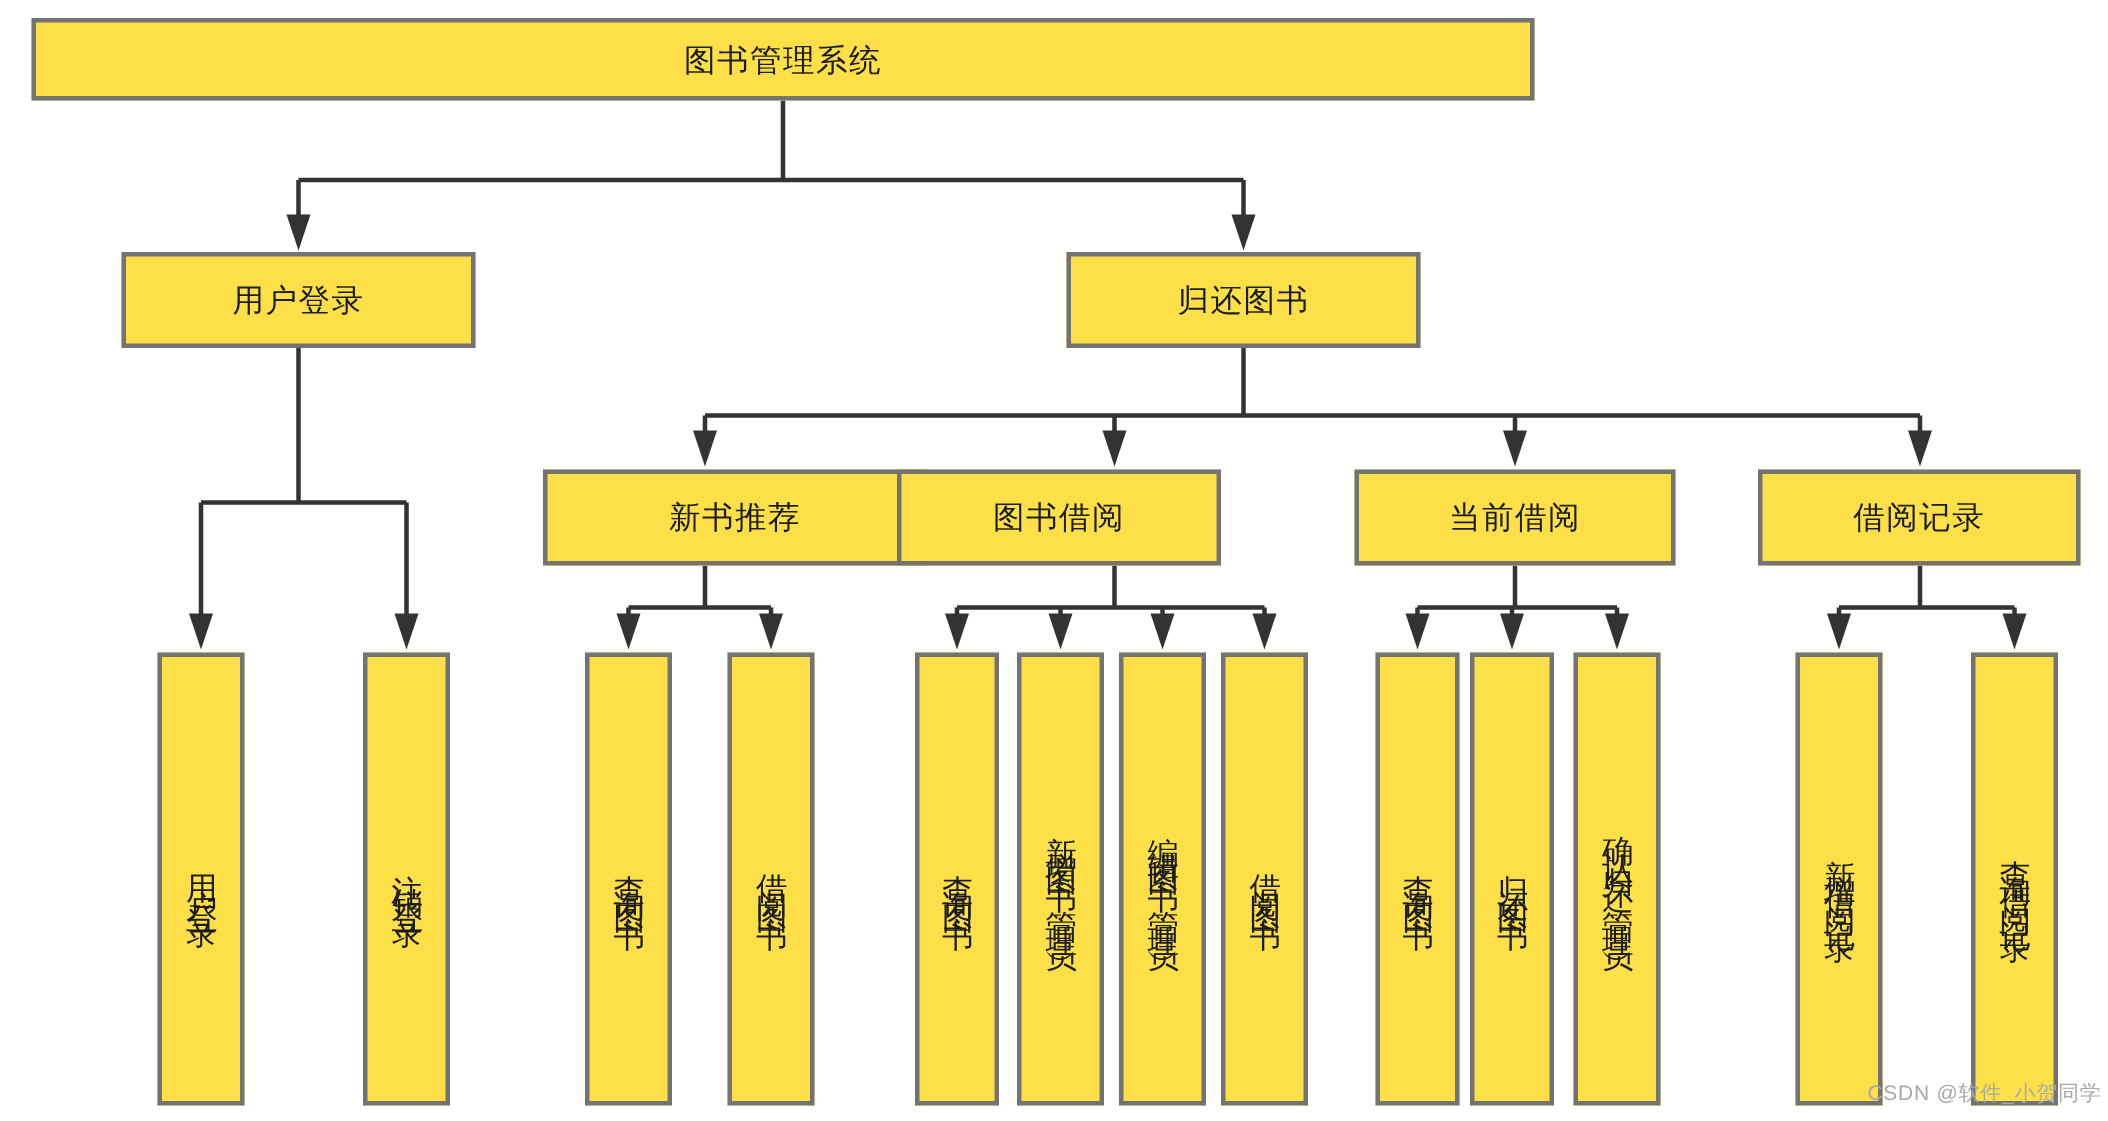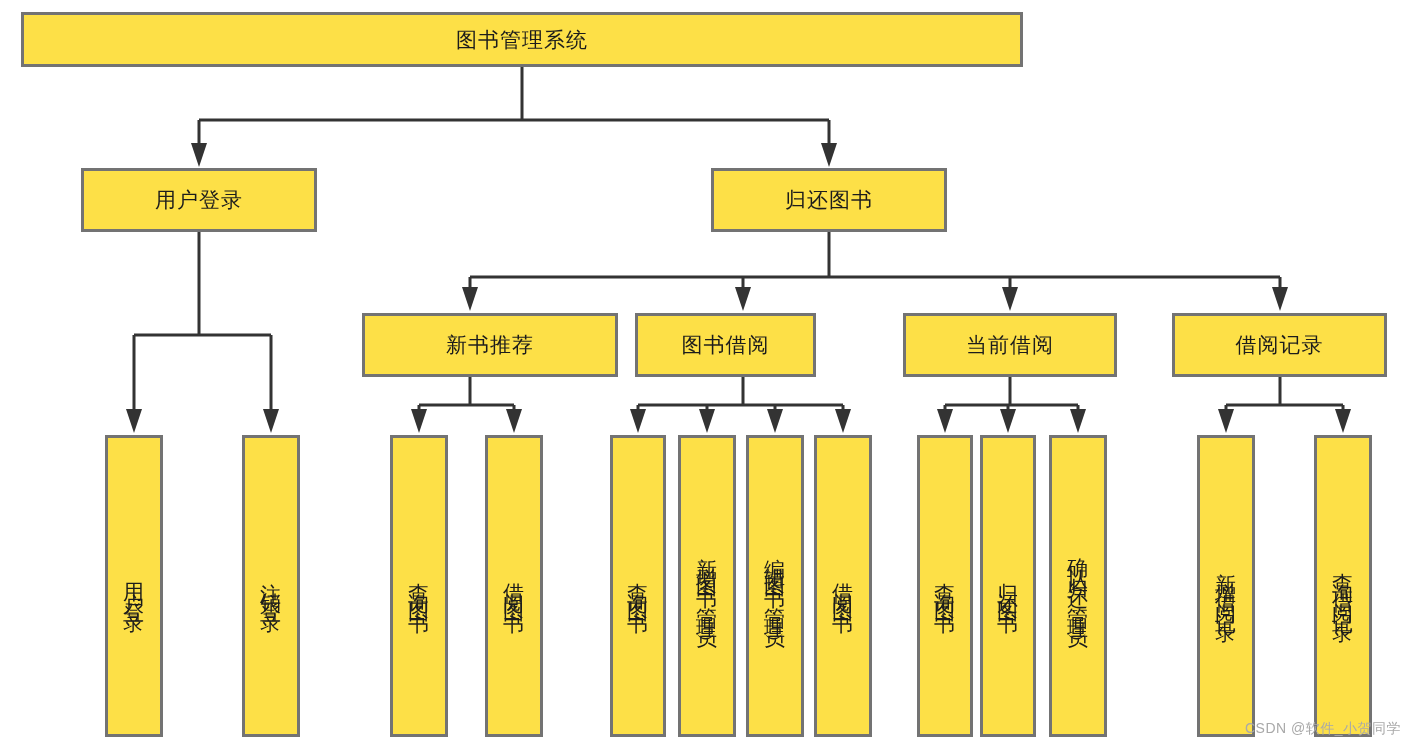--- a/index.html
+++ b/index.html
@@ -102,21 +102,21 @@
       <polygon points="1335,409 1351,409 1343,433"></polygon>
     </g>
   </svg>
 
   <div class="box" style="left:21px;top:12px;width:1002px;height:55px">图书管理系统</div>
 
   <div class="box" style="left:81px;top:168px;width:236px;height:64px">用户登录</div>
   <div class="box" style="left:711px;top:168px;width:236px;height:64px">归还图书</div>
 
   <div class="box" style="left:362px;top:313px;width:256px;height:64px">新书推荐</div>
-  <div class="box" style="left:635px;top:313px;width:181px;height:64px">图书借阅</div>
+  <div class="box" style="left:598px;top:313px;width:216px;height:64px">图书借阅</div>
   <div class="box" style="left:903px;top:313px;width:214px;height:64px">当前借阅</div>
   <div class="box" style="left:1172px;top:313px;width:215px;height:64px">借阅记录</div>
 
   <div class="box v" style="left:105px;top:435px;width:58px;height:302px">用户登录</div>
   <div class="box v" style="left:242px;top:435px;width:58px;height:302px">注销登录</div>
 
   <div class="box v" style="left:390px;top:435px;width:58px;height:302px">查询图书</div>
   <div class="box v" style="left:485px;top:435px;width:58px;height:302px">借阅图书</div>
 
   <div class="box v" style="left:610px;top:435px;width:56px;height:302px">查询图书</div>

